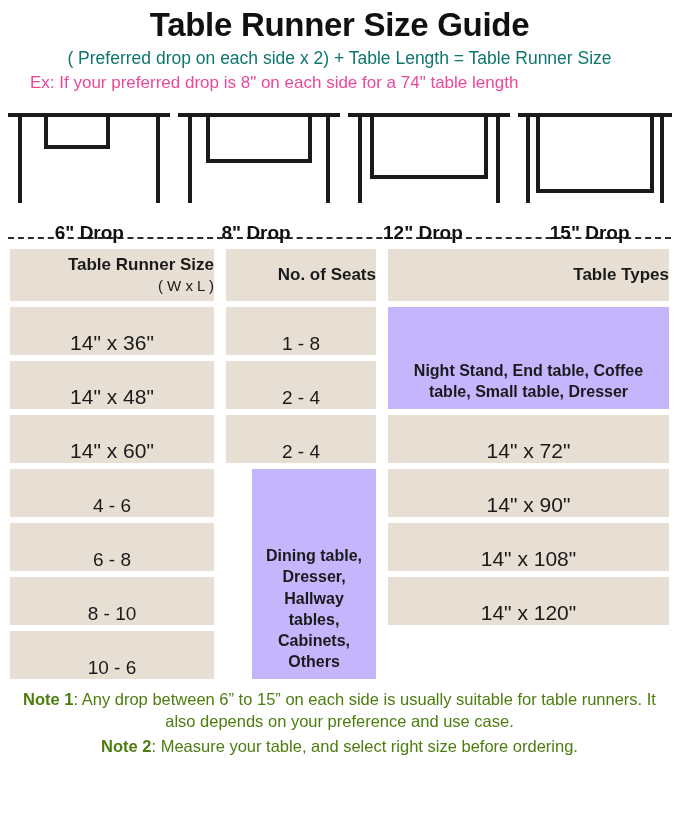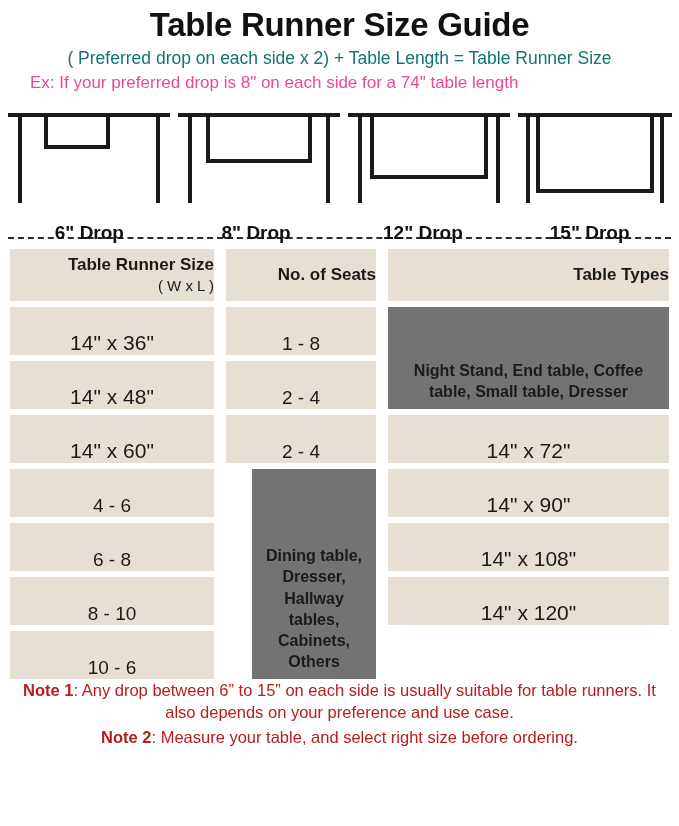--- a/index.html
+++ b/index.html
@@ -79,21 +79,21 @@
     align-content: start;
   }
   .cell {
     background: #e7dfd3;
     display: flex;
     align-items: flex-end;
     justify-content: center;
     text-align: center;
     color: #1a1a1a;
   }
-  .cell.light { background: #737373; }
+  .cell.light { background: #c4b5fd; }
   .head {
     font-size: 17px;
     font-weight: bold;
     height: 52px;
     flex-direction: column;
     line-height: 1.15;
   }
   .head .sub {
     font-size: 15px;
     font-weight: normal;
@@ -109,25 +109,25 @@
   }
   .type-cell {
     font-size: 16px;
     font-weight: bold;
     line-height: 1.33;
     padding: 6px 10px;
   }
 
   
   .notes {
-    margin: 0 8px 0 8px;
+    margin: 9px 8px 0 8px;
     text-align: center;
     font-size: 16.5px;
     line-height: 1.38;
-    color: #b91c1c;
+    color: #4d7c0f;
   }
   .notes .lbl { font-weight: bold; }
   .note-row { margin-bottom: 2px; }
 </style>
 </head>
 <body>
 
 <div class="page">
 
   <div class="title">Table Runner Size Guide</div>

